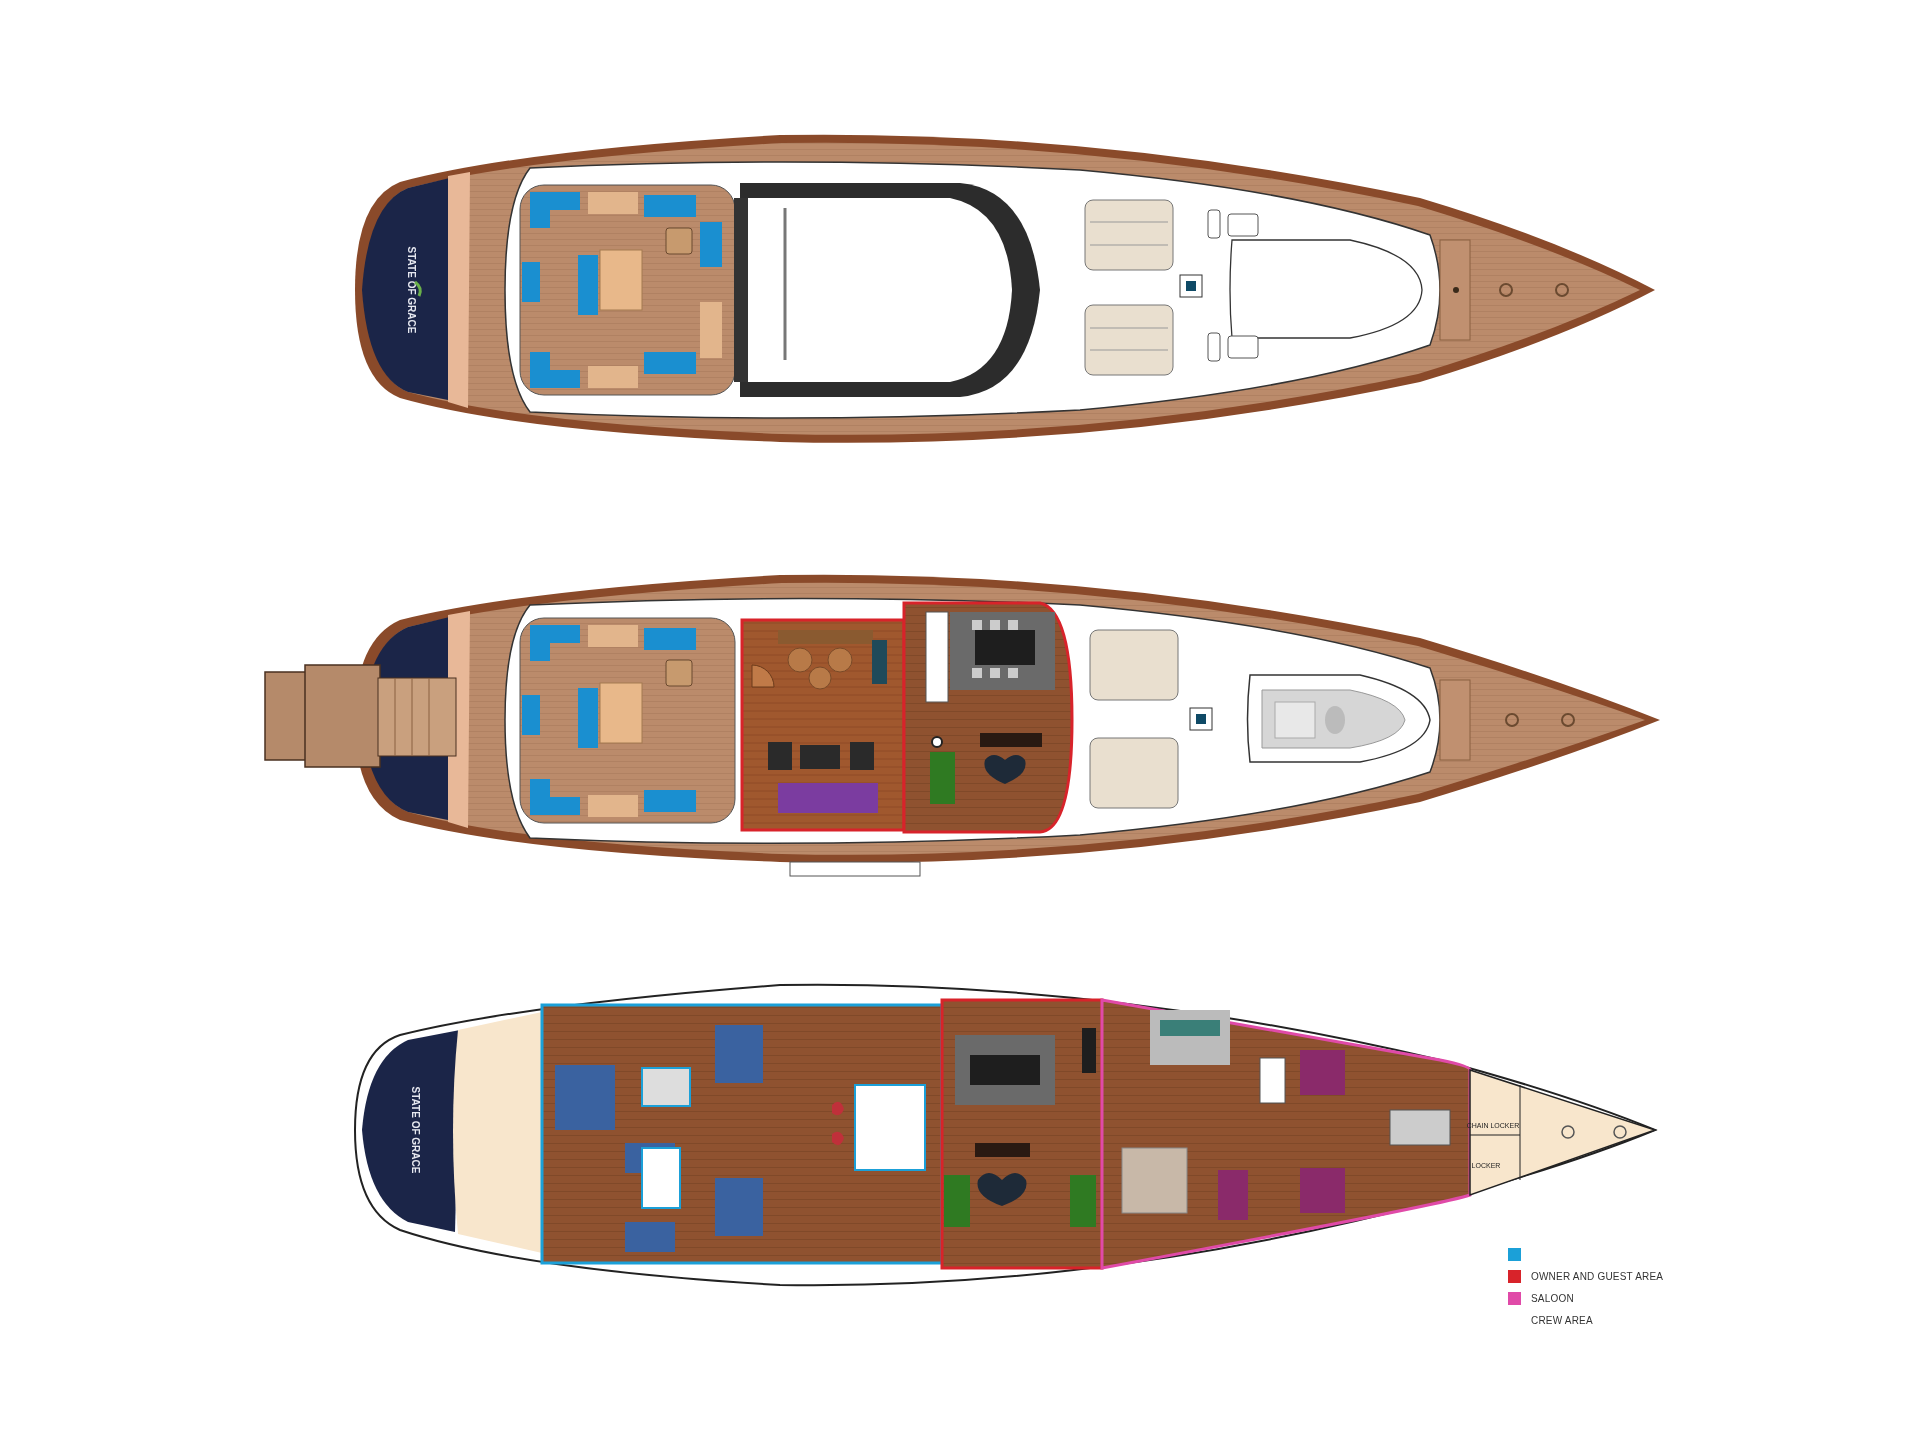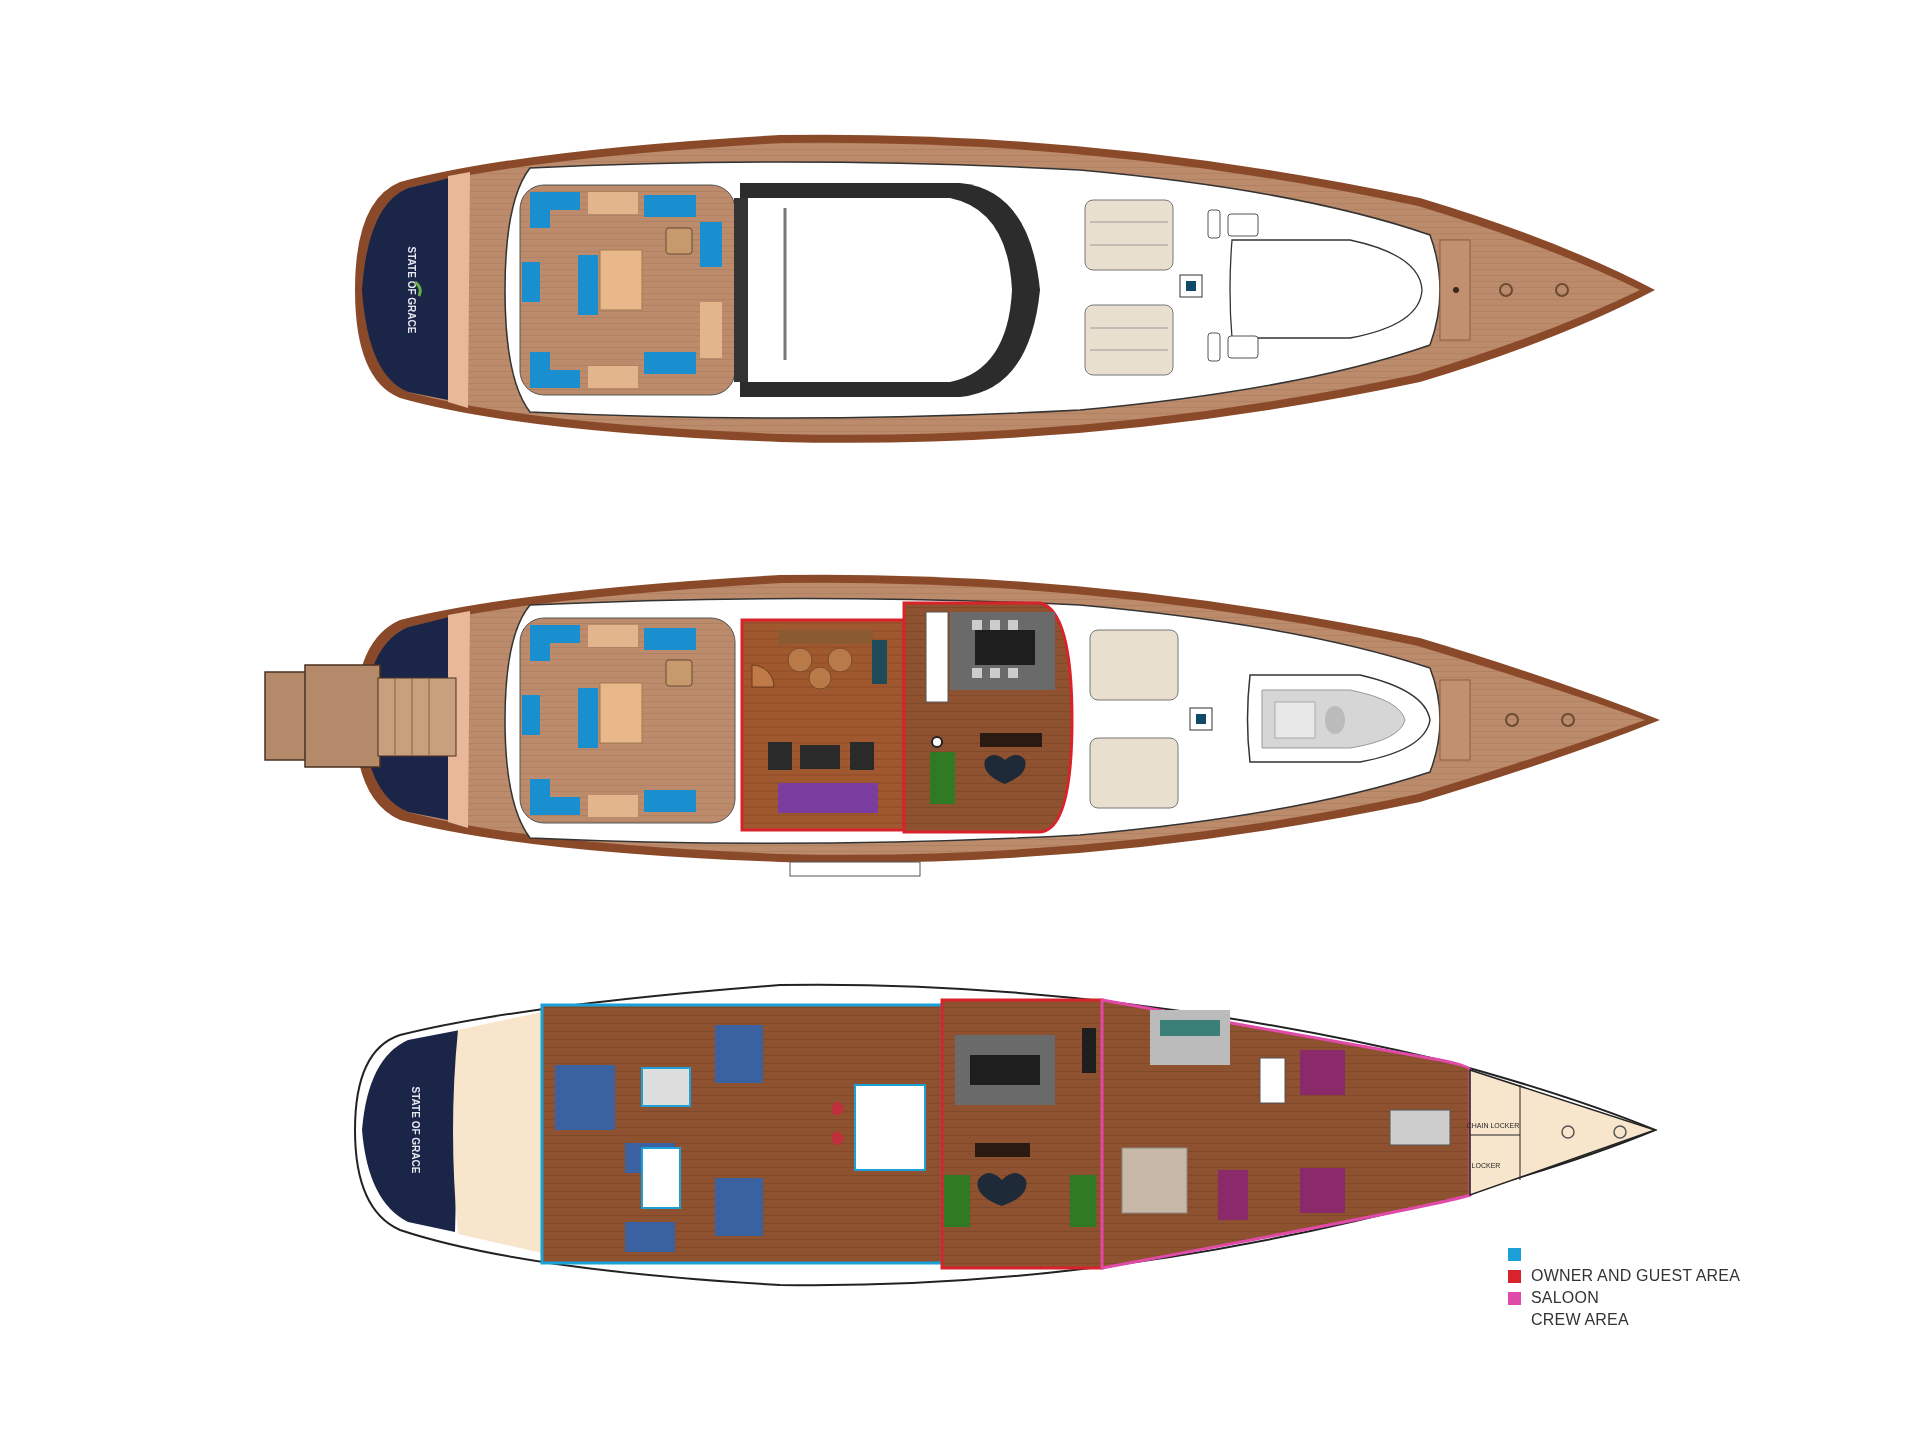--- a/index.html
+++ b/index.html
@@ -2,21 +2,21 @@
 <html><head>
 <meta charset="utf-8">
 <style>
   html,body{margin:0;padding:0;background:#ffffff;}
   body{width:1920px;height:1440px;position:relative;overflow:hidden;font-family:"Liberation Sans",sans-serif;}
   .deck{position:absolute;left:0;top:0;}
   svg text{font-family:"Liberation Sans",sans-serif;}
   .legend{position:absolute;left:1508px;top:1243px;}
   .legend-item{display:flex;align-items:center;height:22px;margin-bottom:0px;}
   .legend-swatch{width:13px;height:13px;margin-right:10px;}
-  .legend-label{font-size:16px;color:#333;letter-spacing:0.2px;text-transform:uppercase;margin-top:44px;}
+  .legend-label{font-size:10px;color:#333;letter-spacing:0.2px;text-transform:uppercase;margin-top:44px;}
 </style>
 </head>
 <body>
 
 <svg class="deck" width="1920" height="1440" viewBox="0 0 1920 1440">
   <defs>
     <pattern id="teakLines" width="6" height="6" patternUnits="userSpaceOnUse">
       <rect width="6" height="6" fill="#bb8b6b"></rect>
       <line x1="0" y1="5.5" x2="6" y2="5.5" stroke="#a87a5c" stroke-width="0.6"></line>
     </pattern>

